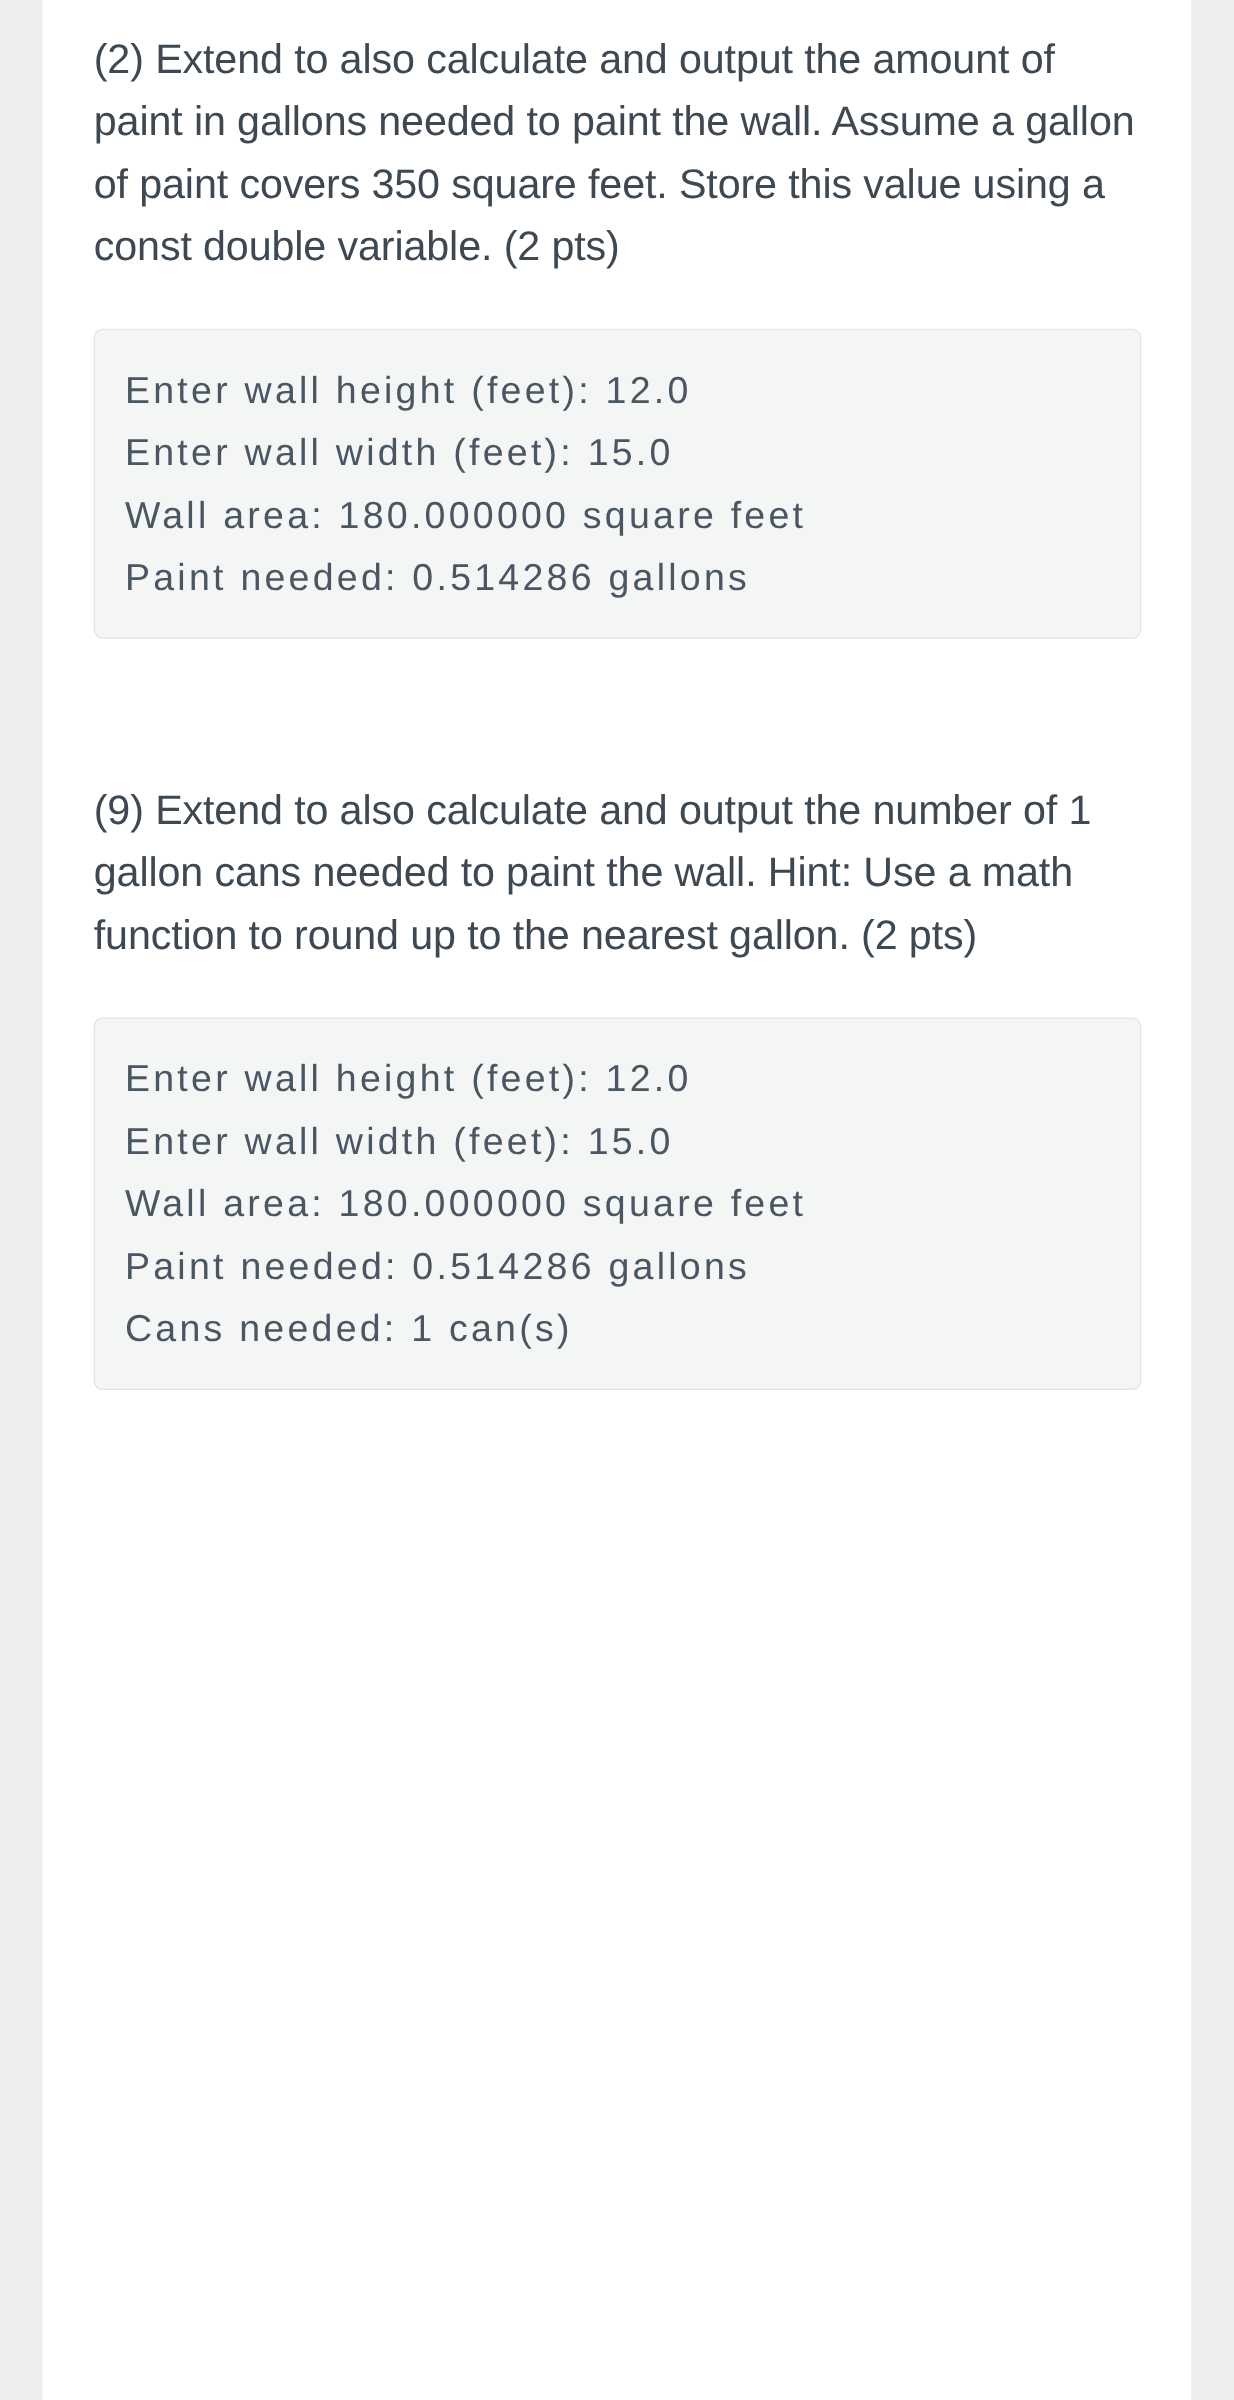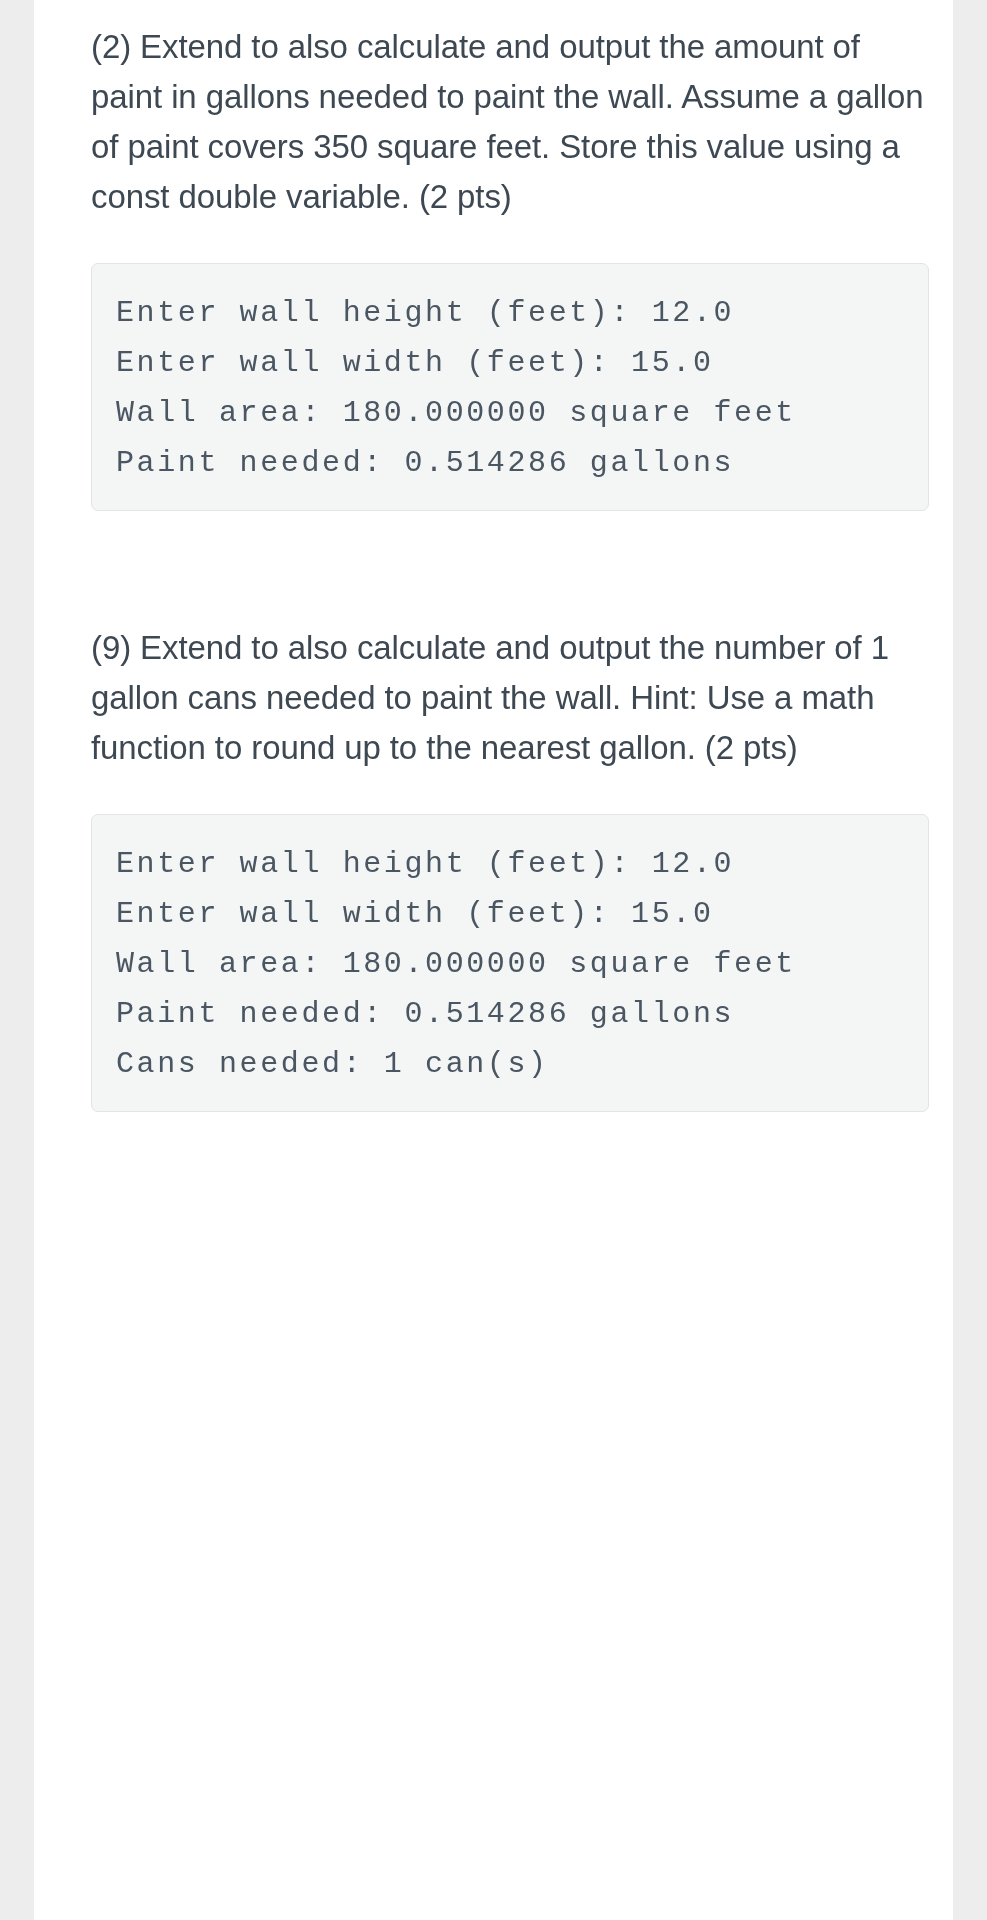--- a/index.html
+++ b/index.html
@@ -29,21 +29,21 @@
     top: 0;
     width: 919px;
     height: 1920px;
     background: #ffffff;
     box-sizing: border-box;
     padding: 0;
   }
 
   .doc-inner {
     position: absolute;
-    left: 16px;
+    left: 0;
     top: 0;
     width: 919px;
     padding: 22px 42px 0 41px;
     box-sizing: border-box;
   }
 
   .qa-block { margin: 0 0 0 0; }
 
   .question-text {
     font-family: "Liberation Sans", sans-serif;
@@ -60,21 +60,21 @@
     margin-top: 41px;
     background: #f4f5f5;
     border: 1px solid #e2e4e5;
     border-radius: 7px;
     padding: 24px 24px 22px 24px;
     box-sizing: border-box;
     width: 838px;
   }
 
   .code-block .code-text {
-    font-family: Liberation Mono, monospace;
+    font-family: Liberation Sans, sans-serif;
     font-size: 30px;
     line-height: 50px;
     color: #4a5662;
     letter-spacing: 2.6px;
     white-space: pre-wrap;
     word-break: break-word;
     margin: 0;
   }
 
   .gap-between { height: 112px; }

